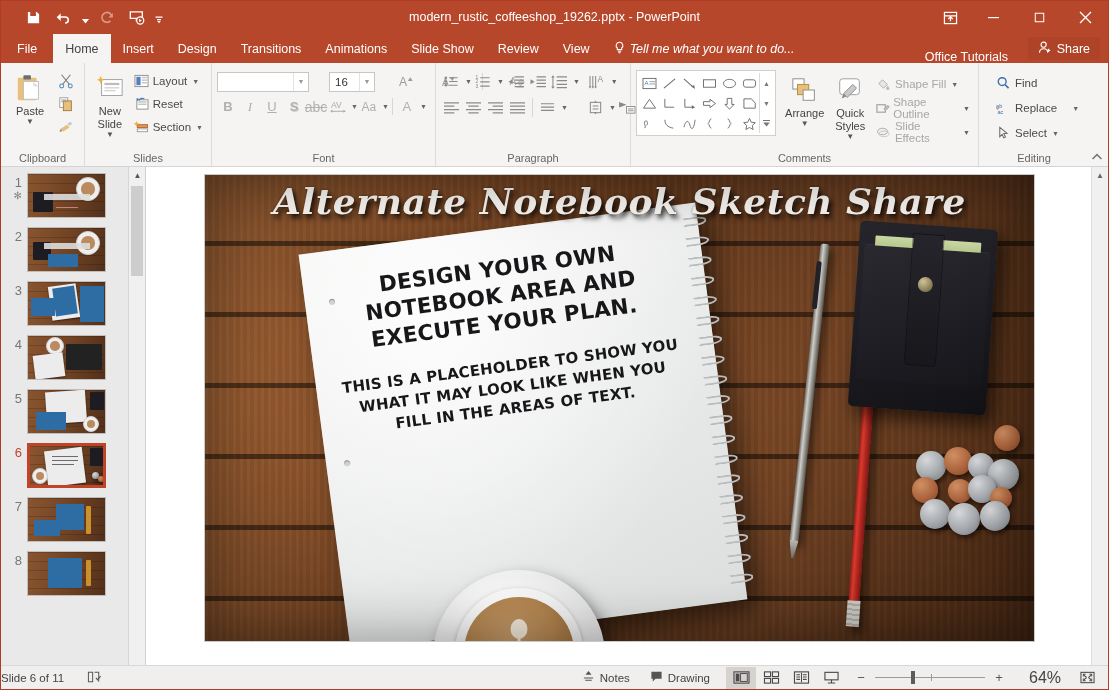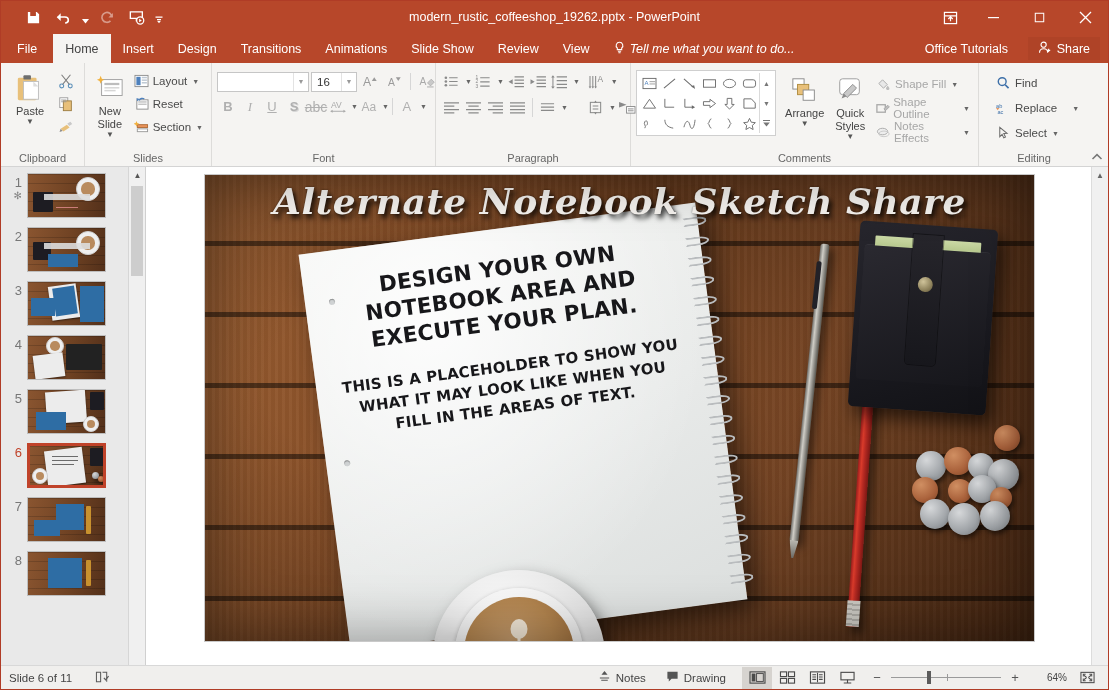--- a/index.html
+++ b/index.html
@@ -74,21 +74,21 @@
     background: #F5F4F2;
     color: #444;
   }
   .tellme {
     display: flex; align-items: center; gap: 5px;
     color: #fff; font-size: 12.5px; padding-left: 12px;
     font-style: italic;
   }
   .tellme .bulb { font-style: normal; }
   .acct {
-    position: absolute; right: 100px; top: 0; height: 29px;
+    position: absolute; right: 100px; top: 8px; height: 29px;
     display: flex; align-items: center;
     color: #fff; font-size: 12.5px;
   }
   .sharebtn {
     position: absolute; right: 8px; top: 3px; height: 23px;
     display: flex; align-items: center; gap: 5px;
     color: #fff; font-size: 12.5px;
     padding: 0 10px;
     background: #A8402480;
   }
@@ -136,21 +136,21 @@
   }
   .smallbtn.dim { color: #a7a7a7; }
   .icobox { width: 17px; height: 17px; display: flex; align-items: center; justify-content: center; }
   .caret-s { font-size: 7px; color: #666; margin-left: 2px; }
 
   
   .clipcol { display: flex; flex-direction: column; justify-content: flex-start; padding-top: 2px; gap: 1px; }
   .clipicon { width: 24px; height: 22px; display: flex; align-items: center; justify-content: center; }
 
   
-  .fontrow1 { display: flex; align-items: center; gap: 2px; margin-bottom: 4px; }
+  .fontrow1 { display: flex; align-items: center; gap: 20px; margin-bottom: 4px; }
   .fontbox {
     width: 92px; height: 20px; background: #fff;
     border: 1px solid #C6C6C6; display:flex; align-items:center;
     position: relative;
   }
   .fontbox .fname { font-size: 11.5px; color: #333; padding-left: 4px; }
   .ddbtn {
     width: 15px; height: 18px; display:flex; align-items:center; justify-content:center;
     color: #999; font-size: 7px; border-left: 1px solid #e3e3e3;
     position: absolute; right: 0; top: 0; bottom: 0;
@@ -456,34 +456,34 @@
   .hs-arrow { width: 17px; height: 16px; display:flex; align-items:center; justify-content:center; color:#666; font-size:8px; }
   .hs-track { flex:1; height: 14px; background:#fff; border:1px solid #DADADA; margin-right: 18px; }
 
   
   .statusbar {
     position: absolute; left: 0; right: 0; bottom: 0; height: 24px;
     background: #F0EFED; border-top: 1px solid #D8D8D8;
     display: flex; align-items: center;
     font-size: 11.5px; color: #444;
   }
-  .sb-left { display: flex; align-items: center; gap: 23px; padding-left: 8px; }
+  .sb-left { display: flex; align-items: center; gap: 23px; }
   .sb-right { margin-left: auto; display: flex; align-items: center; }
   .sb-item { display: flex; align-items: center; gap: 5px; padding: 0 10px; height: 24px; }
   .viewbtn {
     width: 30px; height: 22px; display:flex; align-items:center; justify-content:center;
     color: #4a4a4a;
   }
   .viewbtn.active { background: #D6D3CF; }
   .zoomctl { display: flex; align-items: center; gap: 7px; padding: 0 8px; }
   .zbtn { width: 14px; height: 16px; display:flex; align-items:center; justify-content:center; color:#555; font-size: 13px; }
   .ztrack { width: 110px; height: 1px; background: #9a9a9a; position: relative; }
   .zmid { position:absolute; left: 56px; top: -3px; width:1px; height:7px; background:#9a9a9a; }
   .zhandle { position:absolute; left: 36px; top:-6px; width:4px; height:13px; background:#5c5c5c; }
-  .zpct { width: 38px; text-align: right; font-size: 10px; color: #444; }
+  .zpct { width: 38px; text-align: left; font-size: 16px; color: #444; margin-left: 16px; }
   .fitbtn { width: 26px; height: 20px; display:flex; align-items:center; justify-content:center; color:#4a4a4a; }
 </style>
 </head>
 <body>
 
 <div id="app">
 
   <div class="titlebar">
     <div class="qat">
       <div class="qat-btn">
@@ -993,21 +993,21 @@
             <span>Shape Outline</span>
             <span class="caret-s">▼</span>
           </div>
           <div class="smallbtn dim">
             <span class="icobox">
               <svg width="15" height="14" viewBox="0 0 16 15">
                   <ellipse cx="7" cy="7" rx="5.5" ry="3.5" fill="#EDEDED" stroke="#a9a9a9"></ellipse>
                   <ellipse cx="8.5" cy="9.5" rx="5.5" ry="3" fill="none" stroke="#C9C9C9"></ellipse>
                 </svg>
             </span>
-            <span>Notes Effects</span>
+            <span>Slide Effects</span>
             <span class="caret-s">▼</span>
           </div>
         </div>
       </div>
       <div class="rgroup-label">Comments</div>
     </div>
 
     <div class="rgroup" style="width:110px;border-right:none">
       <div class="rgroup-body" style="padding-top:6px">
         <div style="display:flex;flex-direction:column;gap:3px;padding-left:8px">

